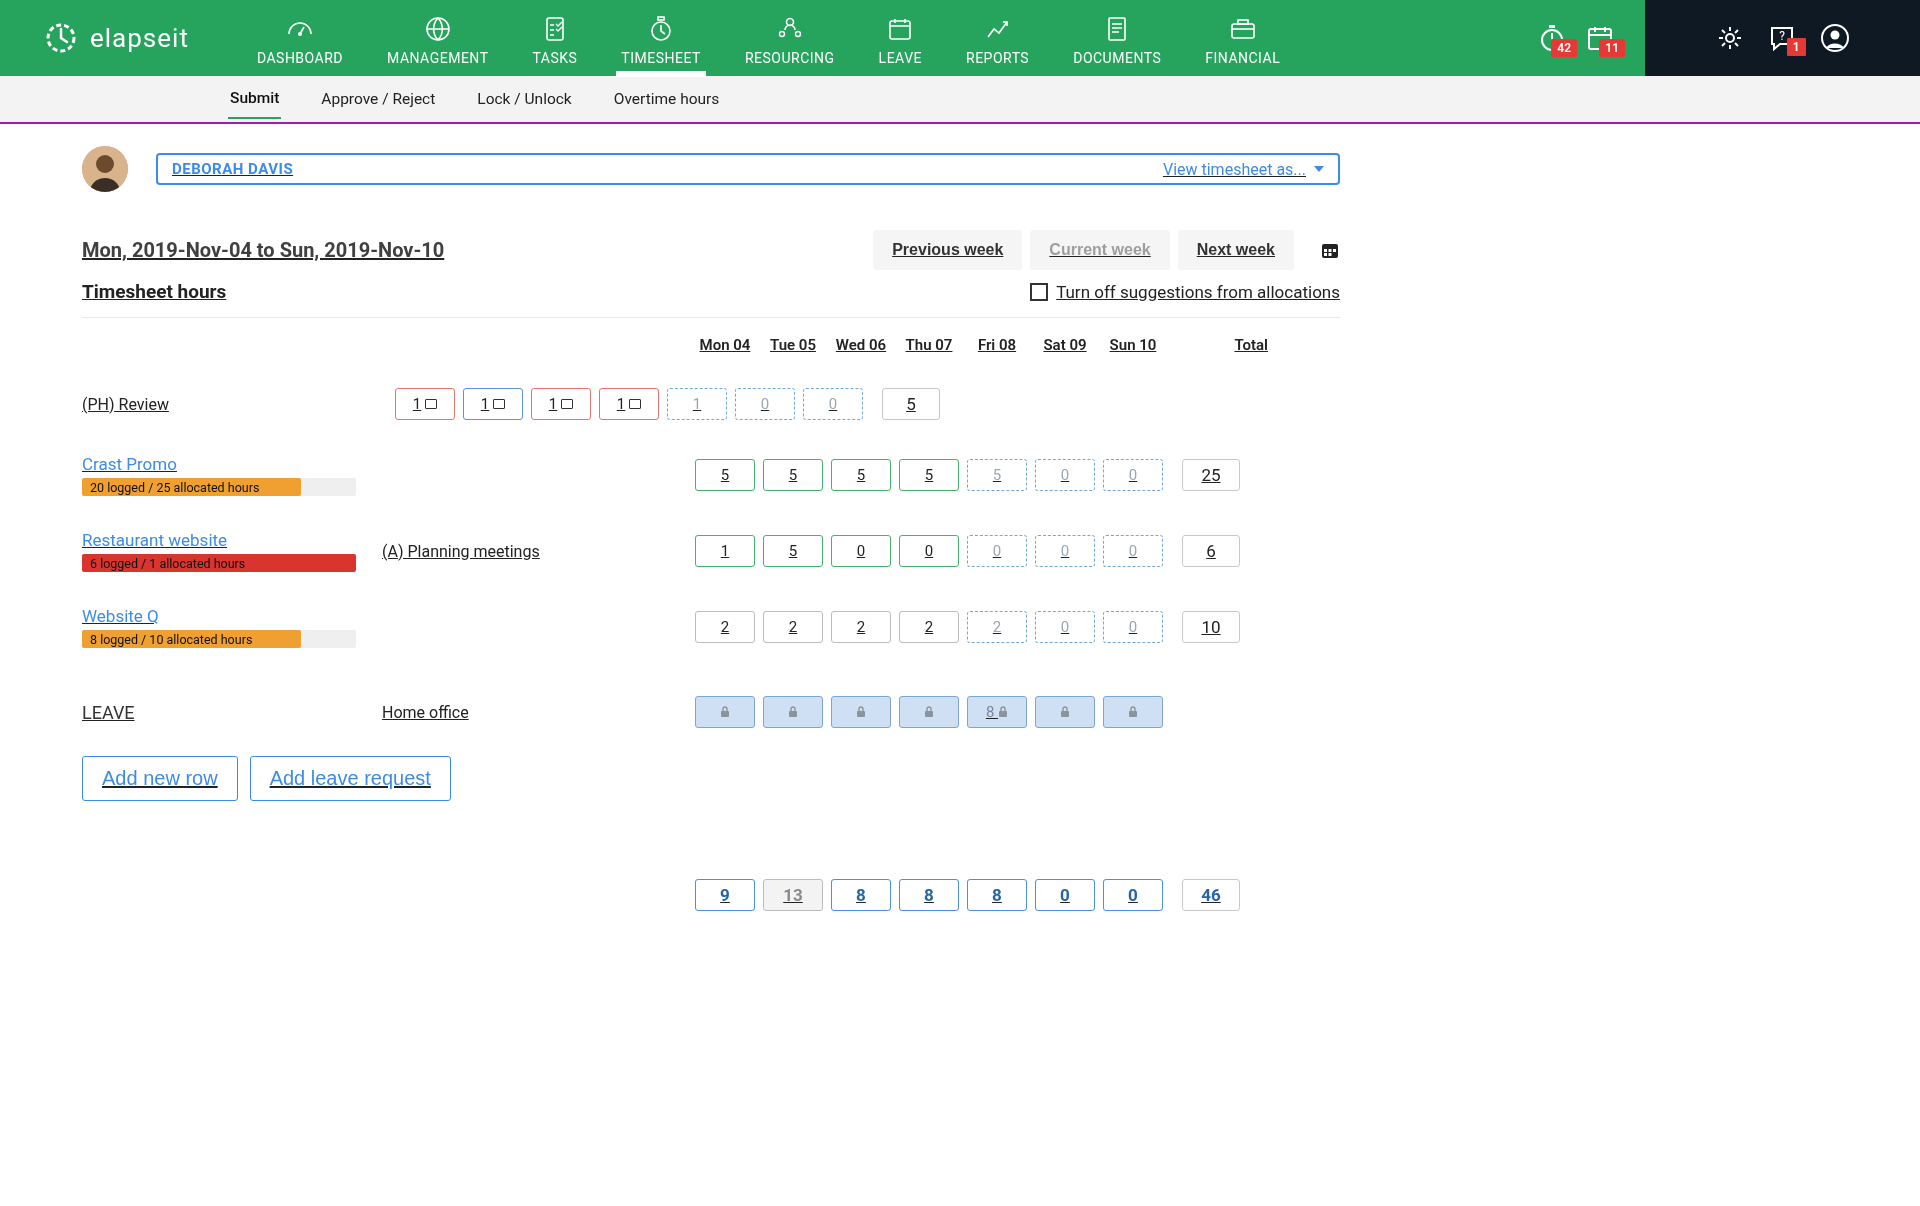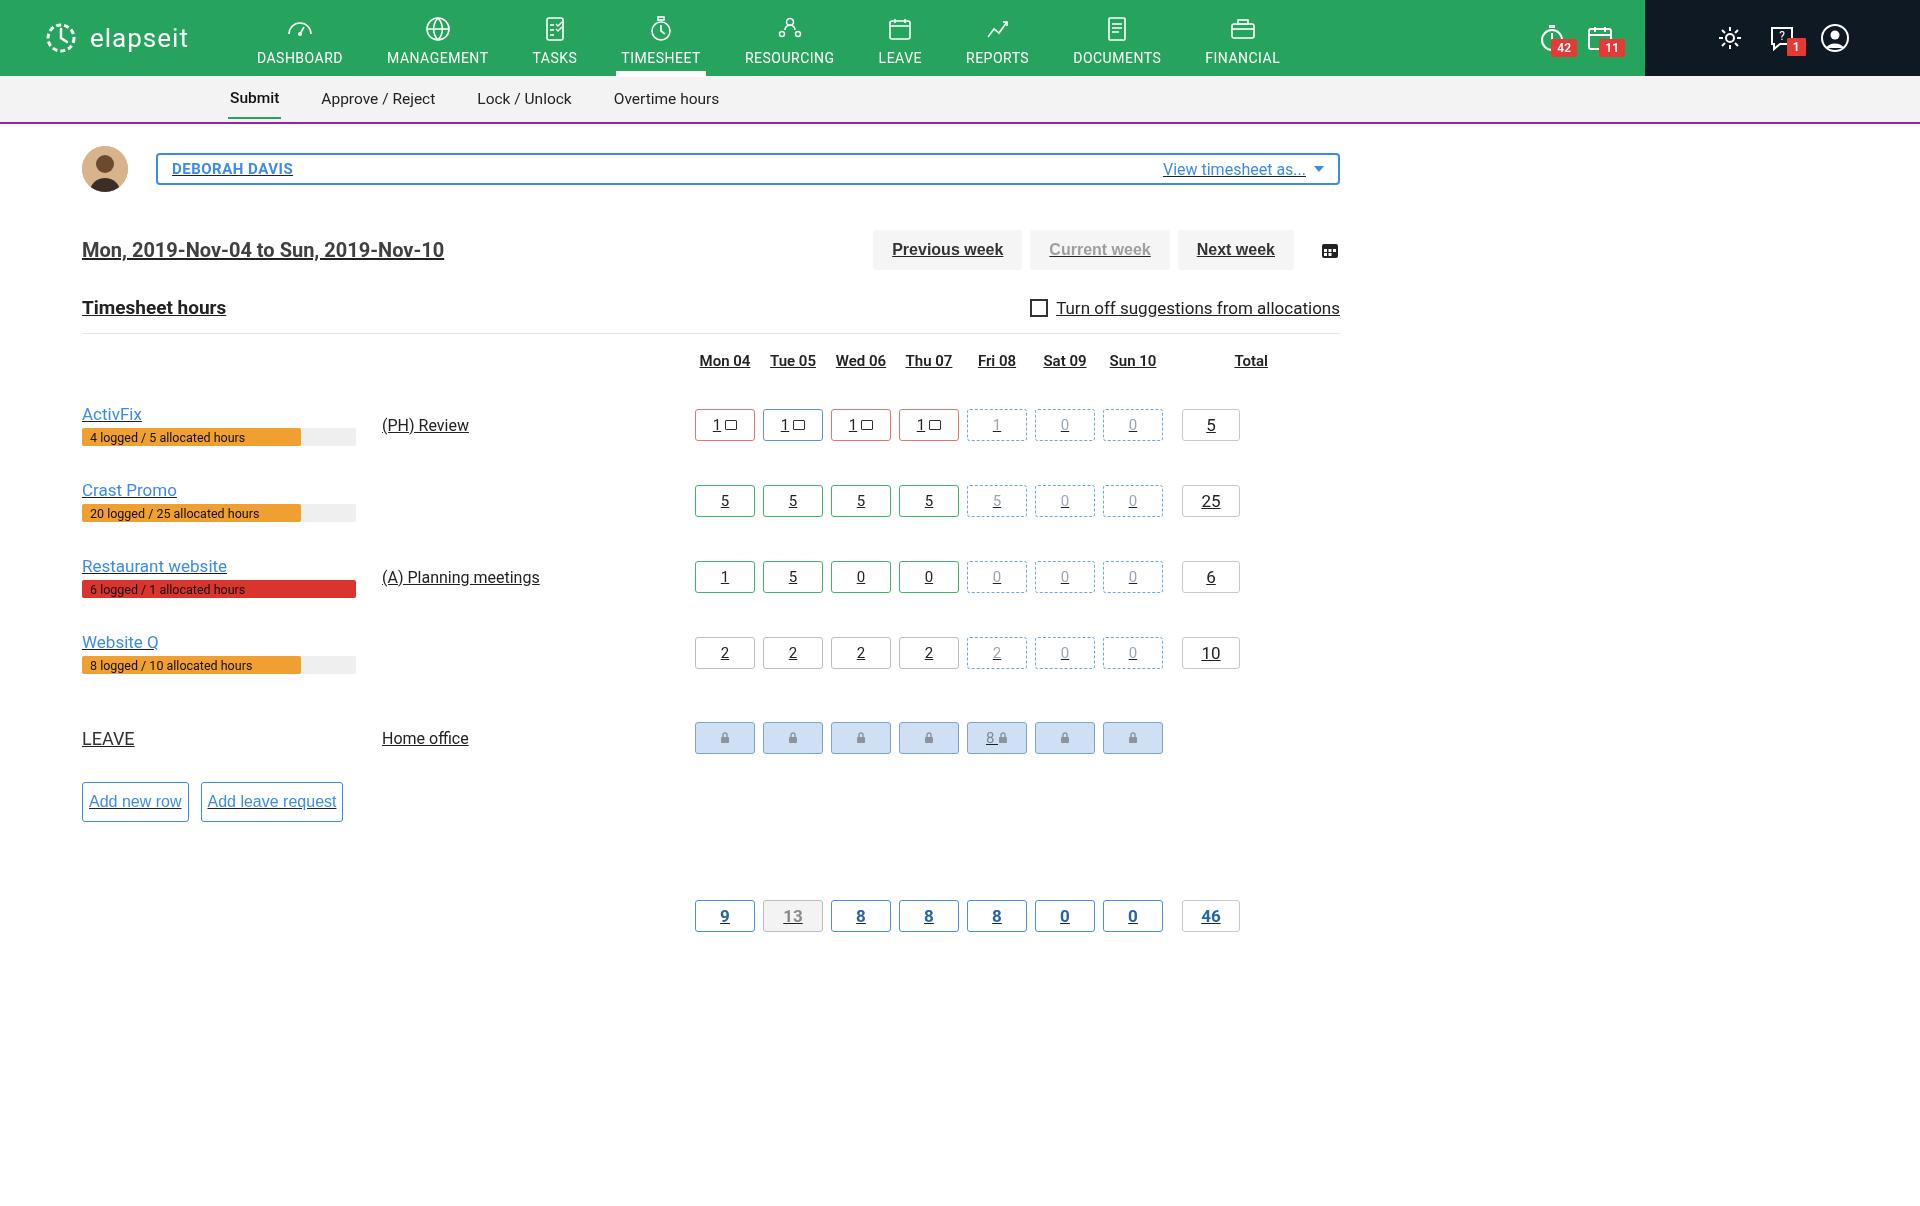--- a/index.html
+++ b/index.html
@@ -28,21 +28,21 @@
   .avatar { width:46px; height:46px; border-radius:50%; overflow:hidden; flex:none; background:#d9b38c; display:flex; align-items:flex-end; justify-content:center;}
   .user-bar { flex:1; border:2px solid #3d8be8; border-radius:4px; height:32px; display:flex; align-items:center; justify-content:space-between; padding:0 14px; }
   .user-name { color:#3d8be8; font-weight:700; font-size:15px; letter-spacing:.5px;}
   .viewas { color:#3d8be8; font-size:16px; display:flex; align-items:center; gap:8px; cursor:pointer;}
   .section-top { display:flex; align-items:center; justify-content:space-between; margin-top:38px;}
   .daterange { font-size:20px; font-weight:700; color:#404040;}
   .week-btns { display:flex; align-items:center; gap:8px;}
   .wk-btn { background:#f5f5f5; border:1px solid #f5f5f5; color:#333; font-size:16px; font-weight:600; border-radius:3px; padding:10px 18px; cursor:pointer;}
   .wk-btn.disabled { color:#9e9e9e; cursor:default;}
   .cal-icon { margin-left:18px; color:#222; }
-  .section-title-row { display:flex; align-items:center; justify-content:space-between; margin-top:26px; padding-bottom:14px; border-bottom:1px solid #e8e8e8;}
+  .section-title-row { display:flex; align-items:center; justify-content:space-between; margin-top:10px; padding-bottom:14px; border-bottom:1px solid #e8e8e8;}
   .section-title { font-size:19px; font-weight:700;}
   .toggle-suggest { display:flex; align-items:center; font-size:17px; color:#222; gap:8px;}
   .chk { width:18px; height:18px; border:2px solid #333; display:inline-block;}
   .hdr-row { display:flex; align-items:center; padding-top:18px; }
   .col-left { width:610px; display:flex; align-items:center;}
   .col-days { display:flex; gap:2px; }
   .day-head { width:66px; text-align:center; font-size:15px; font-weight:600; color:#222;}
   .col-total-head { width:116px; text-align:right; font-size:15px; font-weight:600; color:#222; padding-right:30px; margin-left:16px;}
   .proj-row { display:flex; align-items:center; margin-top:34px; }
   .proj-left { width:300px; }
@@ -60,21 +60,21 @@
   .cell.dashed { border:1.5px dashed #6fa8d8; color:#9aa6b2; }
   .cell.sum-blue { border:1.5px solid #4a90e2; color:#2565a5; font-weight:700; font-size:17px;}
   .cell.sum-dim { border:1.5px solid #bcbcbc; background:#f3f3f3; color:#8a8a8a; font-weight:700; font-size:17px;}
   .cell.leave { background:#cfe0f4; border:1.5px solid #7ea4d0; color:#7c8897;}
   .cell .note-icon { margin-left:4px; width:12px; height:10px; border:1.2px solid #333; border-radius:1px; display:inline-block; position:relative;}
   .cell.lock svg { opacity:.55;}
   .total-box { margin-left:16px; width:58px; height:32px; border:1.5px solid #c8c8c8; border-radius:3px; display:flex; align-items:center; justify-content:center; font-size:17px;}
   .total-box.big { font-weight:700; color:#2565a5; border-color:#c8c8c8;}
   .leave-label { font-size:18px; color:#333;}
   .btns-row { margin-top:28px; display:flex; gap:12px;}
-  .out-btn { border:1.5px solid #3d8be8; color:#3d8be8; background:#fff; font-size:16px; padding:10px 6px; border-radius:3px; cursor:pointer;}
+  .out-btn { border:1.5px solid #3d8be8; color:#3d8be8; background:#fff; font-size:20px; padding:10px 19px; border-radius:3px; cursor:pointer;}
   .totals-row { display:flex; margin-top:78px;}
   .totals-row .col-left{ width:610px;}
   svg { display:block; }
 </style>
 </head>
 <body>
 
 <div class="topbar">
   <div class="topbar-left">
     <div class="brand">
@@ -280,26 +280,20 @@
         <div class="day-head">Thu 07</div>
         <div class="day-head">Fri 08</div>
         <div class="day-head">Sat 09</div>
         <div class="day-head">Sun 10</div>
       </div>
     <div class="col-total-head">Total</div>
   </div>
 
   <div id="rows">
       <div class="proj-row">
-        <div class="proj-left">
-          <div class="proj-name">ActivFix</div>
-          <div class="alloc-bar">
-            <div class="alloc-fill" style="width: 80%;">4 logged / 5 allocated hours</div>
-          </div>
-        </div>
         <div class="proj-phase">(PH) Review</div>
         <div class="cells">
           <div class="cell red-b">
             <span>1</span>
             <span class="note-icon"></span>
           </div>
           <div class="cell blue-b">
             <span>1</span>
             <span class="note-icon"></span>
           </div>

